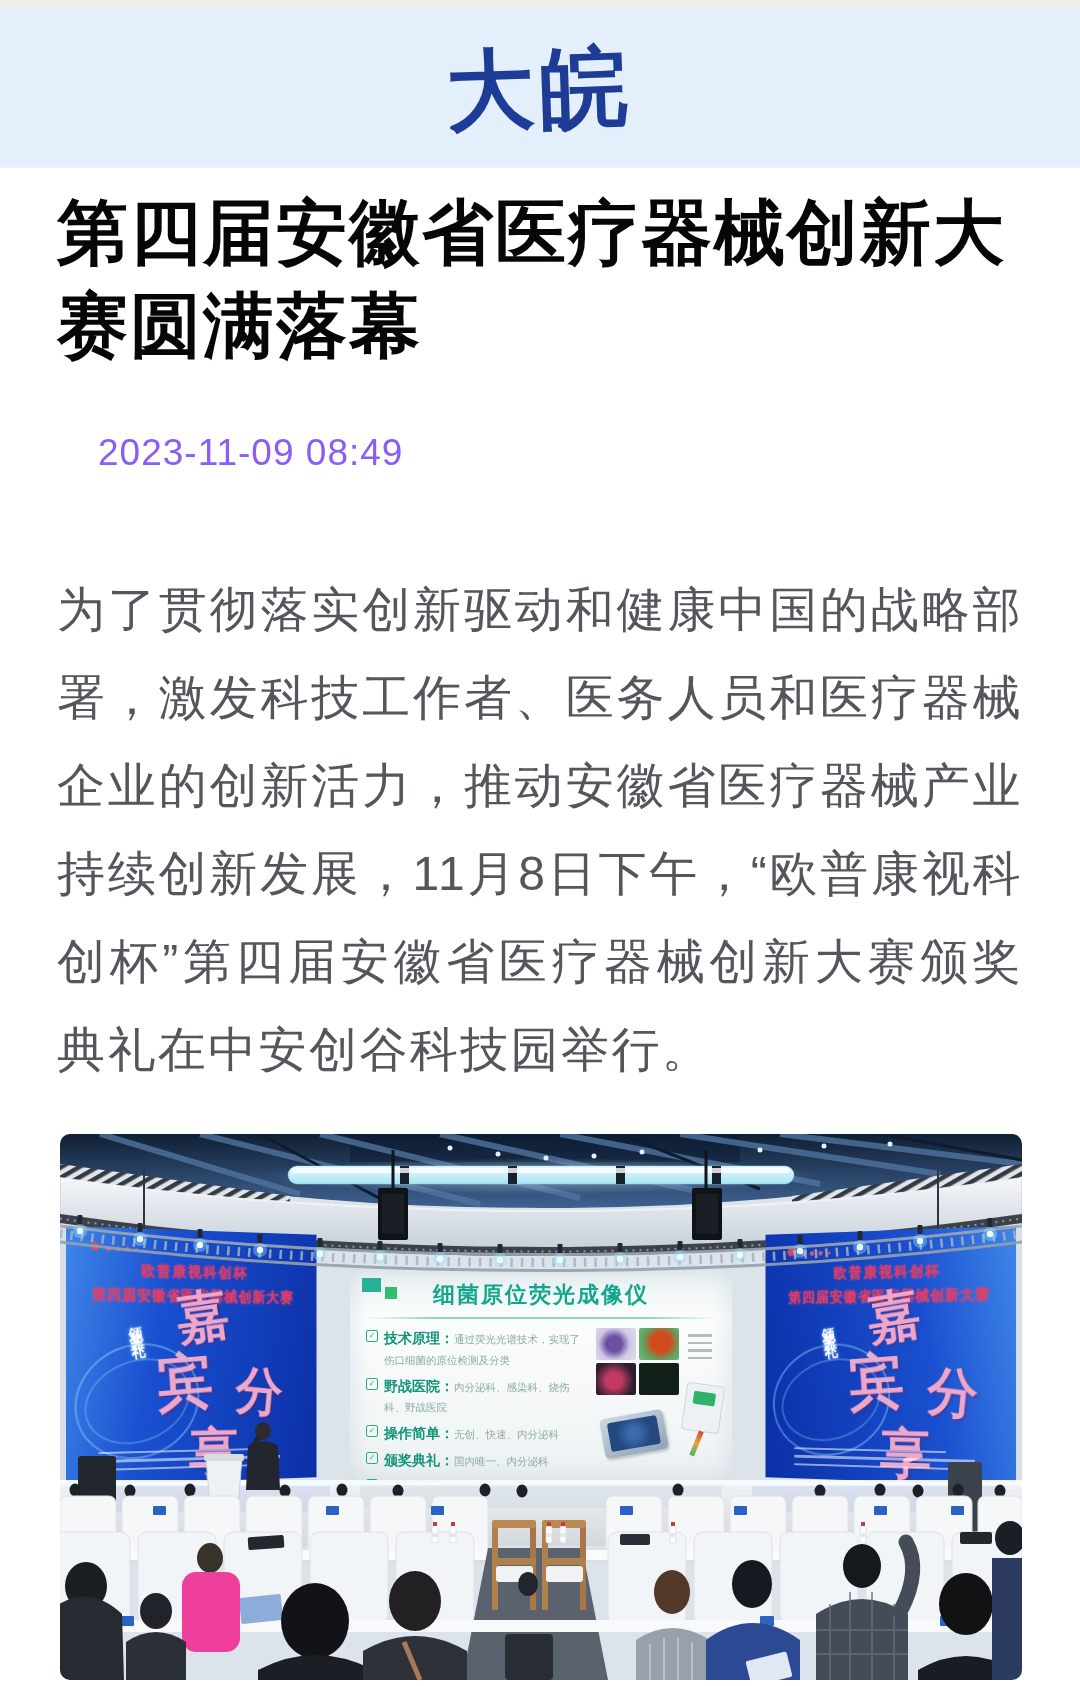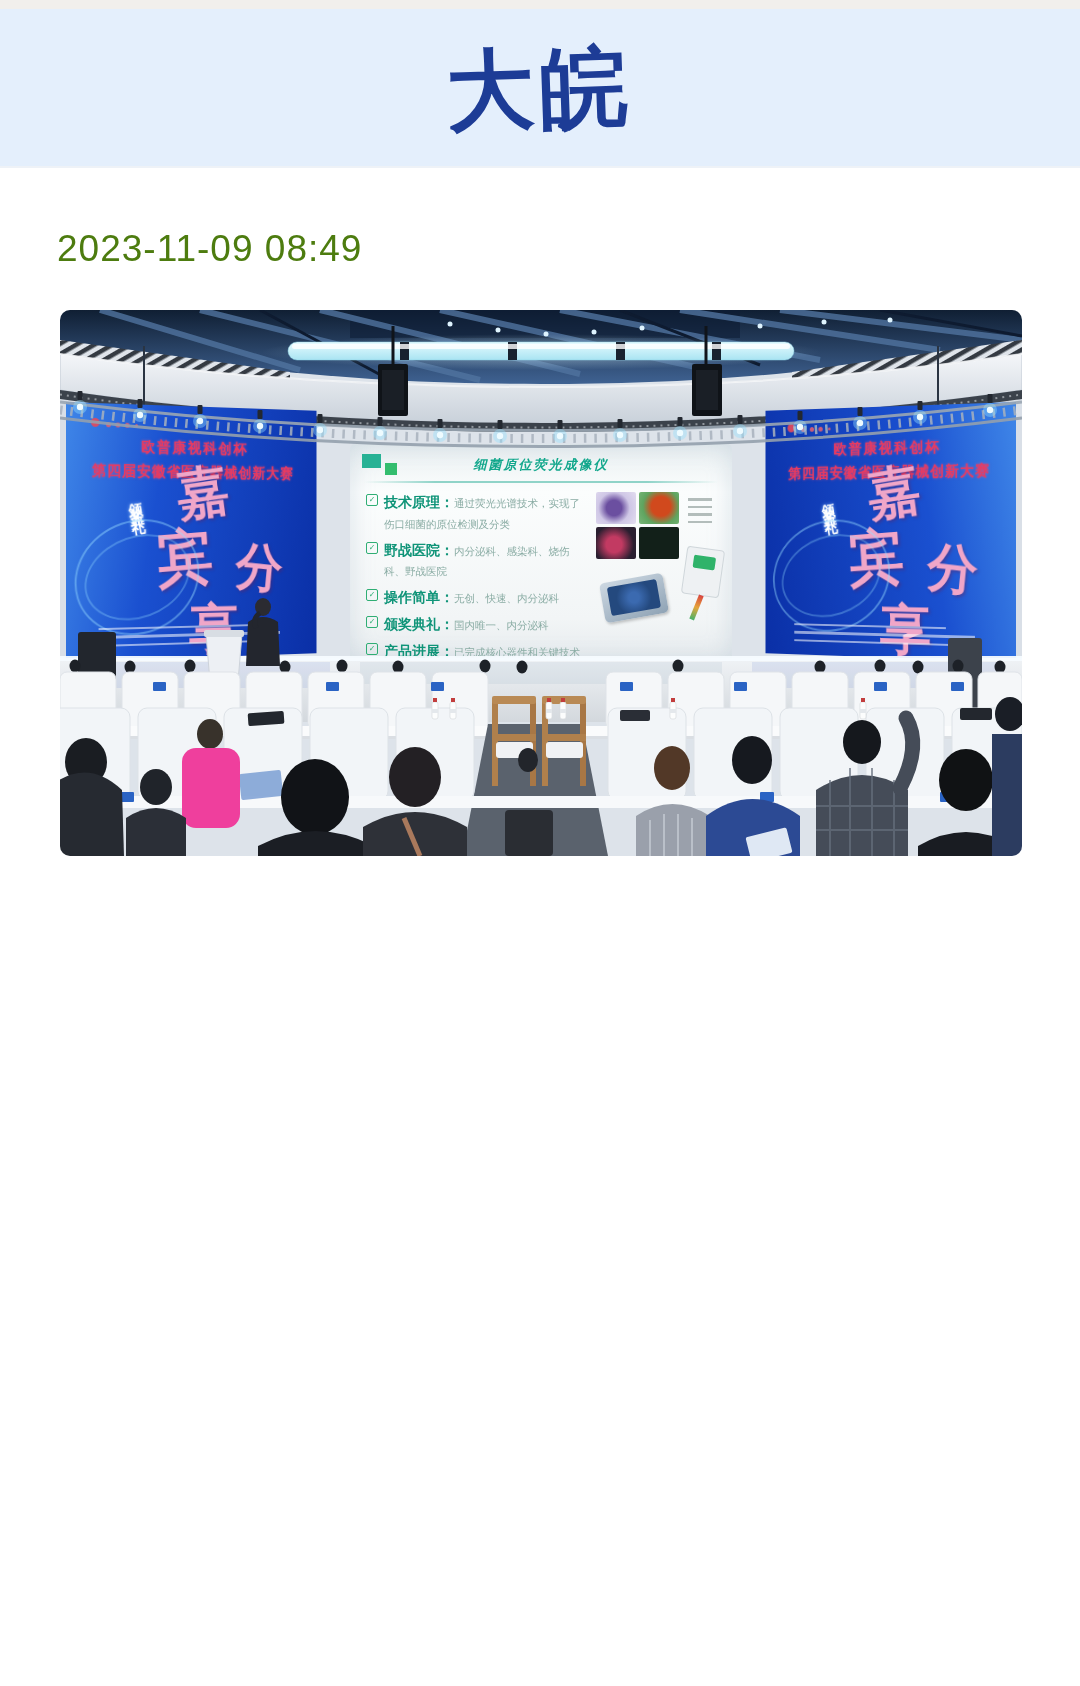--- a/index.html
+++ b/index.html
@@ -16,21 +16,21 @@
   .logo {
     font-family:"DejaVu Serif", serif; font-weight:700;
     font-size:88px; color:#1d3c96; transform:rotate(-2deg);
     letter-spacing:6px; line-height:1;
   }
   .content { padding:0 57px; }
   .title {
     margin:18px 0 0 0; font-size:71px; line-height:93px; font-weight:700;
     color:#060606; letter-spacing:2px;
   }
-  .pubdate { margin-top:60px; font-size:37px; color:#4d7c0f; letter-spacing:1px; }
+  .pubdate { margin-top:60px; font-size:37px; color:#8b5cf6; letter-spacing:1px;margin-left:41px; }
   .body-text {
     margin:92px 0 0 0; font-size:48px; line-height:88px; color:#53565b;
     letter-spacing:2.4px; text-align:justify;
   }
   .photo {
     position:relative; margin:40px 0 0 3px; width:962px; height:546px;
     border-radius:10px; overflow:hidden; background:#dde3ea;
   }
   .photo svg { position:absolute; left:0; top:0; }
   .scene-front { pointer-events:none; }
@@ -88,22 +88,22 @@
   
   .screen-center {
     position:absolute; left:290px; top:134px; width:382px; height:218px;
     background:linear-gradient(180deg,#e9eff1 0%,#fbfdfd 22%,#f2f5f6 80%,#e6ebee 100%);
     border-radius:5px; box-shadow:inset 0 0 24px rgba(140,165,185,.28);
     overflow:hidden;
   }
   .sl-sq1 { position:absolute; left:12px; top:10px; width:19px; height:14px; background:#27b295; }
   .sl-sq2 { position:absolute; left:35px; top:19px; width:12px; height:12px; background:#33bd6e; }
   .sl-title {
-    text-align:center; padding-top:12px; color:#12a78c; font-size:13px;
-    font-weight:700; letter-spacing:2px;font-style:italic;
+    text-align:center; padding-top:12px; color:#12a78c; font-size:22px;
+    font-weight:700; letter-spacing:2px;
   }
   .sl-rule { height:2px; margin:7px 14px 0; background:linear-gradient(90deg,transparent,#8fd3c8 20%,#8fd3c8 80%,transparent); }
   .sl-body { display:flex; padding:9px 10px 0 16px; }
   .sl-bullets { width:224px; flex:0 0 224px; }
   .sl-row { display:flex; margin-bottom:6px; }
   .sl-check {
     flex:0 0 10px; height:10px; margin:2px 6px 0 0; border:1.5px solid #2fae74;
     border-radius:2px; color:#2fae74; font-size:8px; line-height:9px; text-align:center;
     font-style:normal;
   }
@@ -148,21 +148,23 @@
 <body>
 
 <div class="page">
   <div class="top-strip"></div>
 
   <header class="masthead">
     <div class="logo">大皖</div>
   </header>
 
   <main class="content">
+    <h1 class="title">第四届安徽省医疗器械创新大赛圆满落幕</h1>
     <div class="pubdate">2023-11-09 08:49</div>
+    <p class="body-text">为了贯彻落实创新驱动和健康中国的战略部署，激发科技工作者、医务人员和医疗器械企业的创新活力，推动安徽省医疗器械产业持续创新发展，11月8日下午，“欧普康视科创杯”第四届安徽省医疗器械创新大赛颁奖典礼在中安创谷科技园举行。</p>
 
     <figure class="photo">
 
       <svg class="scene-back" width="962" height="546" viewBox="0 0 962 546">
         <defs>
           <linearGradient id="ceilG" x1="0" y1="0" x2="0" y2="1">
             <stop offset="0" stop-color="#101f33"></stop>
               <stop offset="1" stop-color="#3f6292"></stop>
           </linearGradient>
           <linearGradient id="arcG" x1="0" y1="0" x2="0" y2="1">

